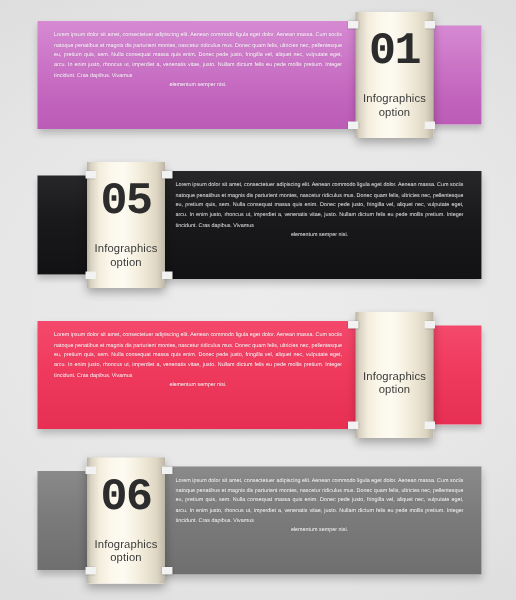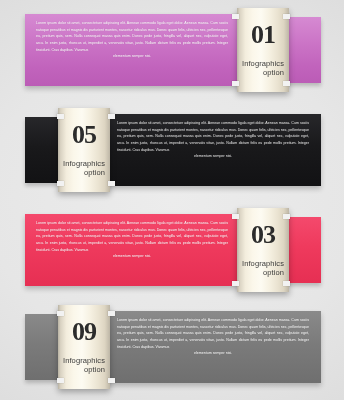--- a/index.html
+++ b/index.html
@@ -31,27 +31,27 @@
     position:absolute;top:8px;width:52px;height:84px;
     background:linear-gradient(to right,
       #b9b3a4 0%, #d9d2c2 5%, #f3eddd 16%, #fbf7ea 30%,
       #fdfbf2 46%, #f6f1e2 62%, #eae3d1 78%, #ddd5c2 90%, #bdb6a6 100%);
     box-shadow:0 3px 6px rgba(0,0,0,.30);
     display:flex;flex-direction:column;
     align-items:center;justify-content:center;
     z-index:6;
   }
   .panel .num{
-    font-size:26px;font-weight:bold;color:#2c2c2c;
+    font-size:30px;font-weight:bold;color:#2c2c2c;
     letter-spacing:-1px;line-height:1;
-    font-family:Liberation Serif, serif;
+    font-family:Liberation Mono, monospace;
   }
   .panel .lbl{
     margin-top:12px;font-size:7.5px;color:#3a3a3a;
-    text-align:right;line-height:1.15;letter-spacing:.1px;
+    text-align:center;line-height:1.15;letter-spacing:.1px;
   }
 
   
   .copy{
     position:absolute;top:20px;height:60px;
     font-size:3.6px;line-height:1.85;
     text-align:justify;color:#ffffff;
     overflow:hidden;
     text-shadow:0 0 1px rgba(0,0,0,.18);
   }
@@ -138,21 +138,20 @@
       <p>Lorem ipsum dolor sit amet, consectetuer adipiscing elit. Aenean commodo ligula eget dolor. Aenean massa. Cum sociis natoque penatibus et magnis dis parturient montes, nascetur ridiculus mus. Donec quam felis, ultricies nec, pellentesque eu, pretium quis, sem. Nulla consequat massa quis enim. Donec pede justo, fringilla vel, aliquet nec, vulputate eget, arcu. In enim justo, rhoncus ut, imperdiet a, venenatis vitae, justo. Nullam dictum felis eu pede mollis pretium. Integer tincidunt. Cras dapibus. Vivamus</p>
       <p>elementum semper nisi.</p>
     </div>
 
     <div class="notch" style="left:232px;top:14px;"></div>
     <div class="notch" style="left:232px;top:81px;"></div>
     <div class="notch" style="left:283px;top:14px;"></div>
     <div class="notch" style="left:283px;top:81px;"></div>
 
     <div class="panel" style="left:237px;">
-      <div class="num">03</div>
       <div class="lbl">
         <span>Infographics</span><br>
         <span>option</span>
       </div>
     </div>
   </div>
 
   <div class="banner t-04" style="top:297px;">
     <div class="ribbon-main" style="left:104px;width:217px;"></div>
     <div class="ribbon-tail" style="left:25px;width:35px;"></div>
@@ -161,21 +160,21 @@
       <p>Lorem ipsum dolor sit amet, consectetuer adipiscing elit. Aenean commodo ligula eget dolor. Aenean massa. Cum sociis natoque penatibus et magnis dis parturient montes, nascetur ridiculus mus. Donec quam felis, ultricies nec, pellentesque eu, pretium quis, sem. Nulla consequat massa quis enim. Donec pede justo, fringilla vel, aliquet nec, vulputate eget, arcu. In enim justo, rhoncus ut, imperdiet a, venenatis vitae, justo. Nullam dictum felis eu pede mollis pretium. Integer tincidunt. Cras dapibus. Vivamus</p>
       <p>elementum semper nisi.</p>
     </div>
 
     <div class="notch" style="left:57px;top:14px;"></div>
     <div class="notch" style="left:57px;top:81px;"></div>
     <div class="notch" style="left:108px;top:14px;"></div>
     <div class="notch" style="left:108px;top:81px;"></div>
 
     <div class="panel" style="left:58px;">
-      <div class="num">09</div>
+      <div class="num">06</div>
       <div class="lbl">
         <span>Infographics</span><br>
         <span>option</span>
       </div>
     </div>
   </div>
 
 </div>
 
 </body></html>

